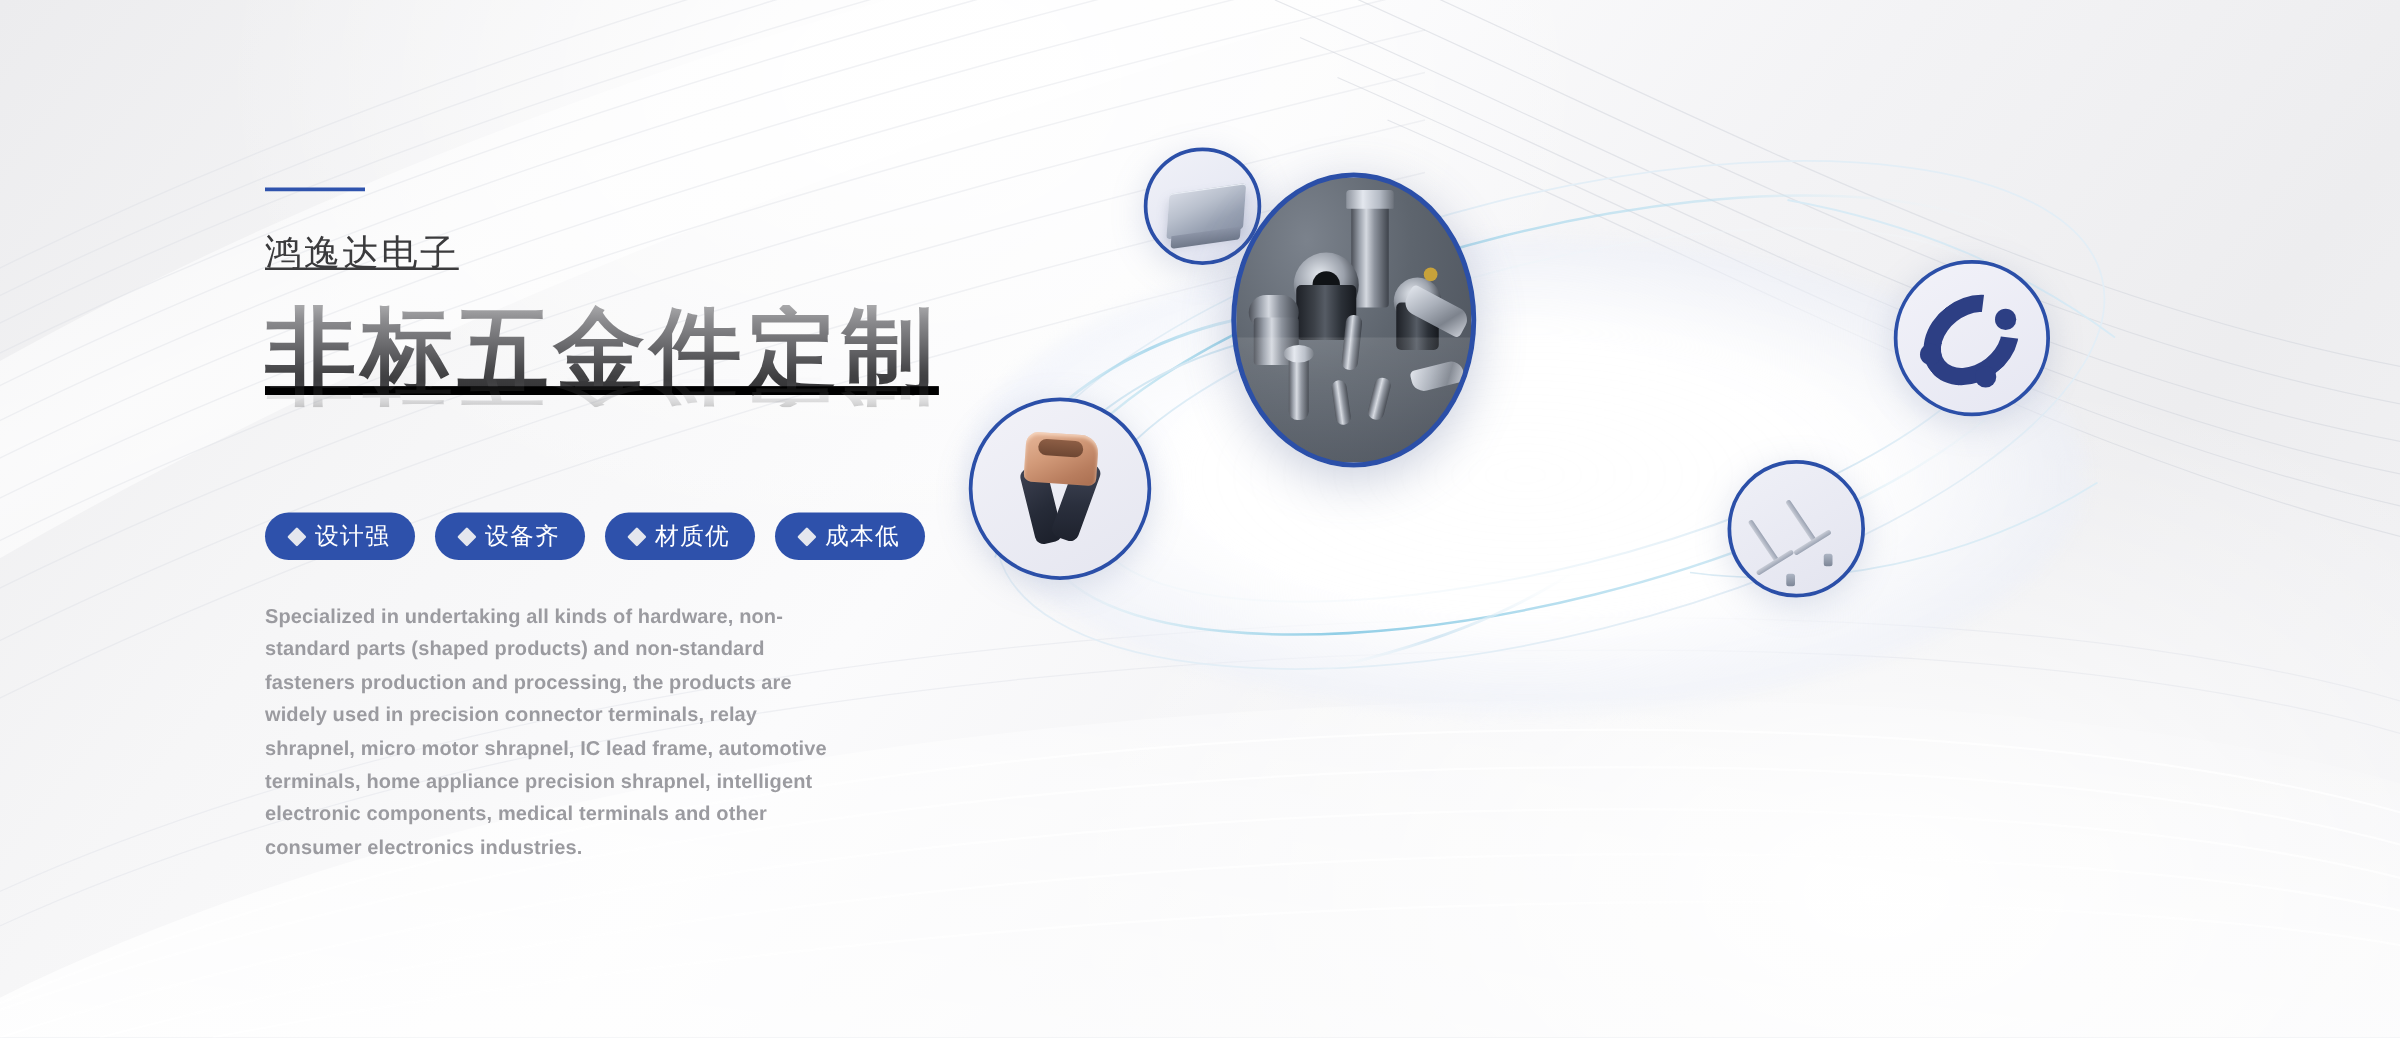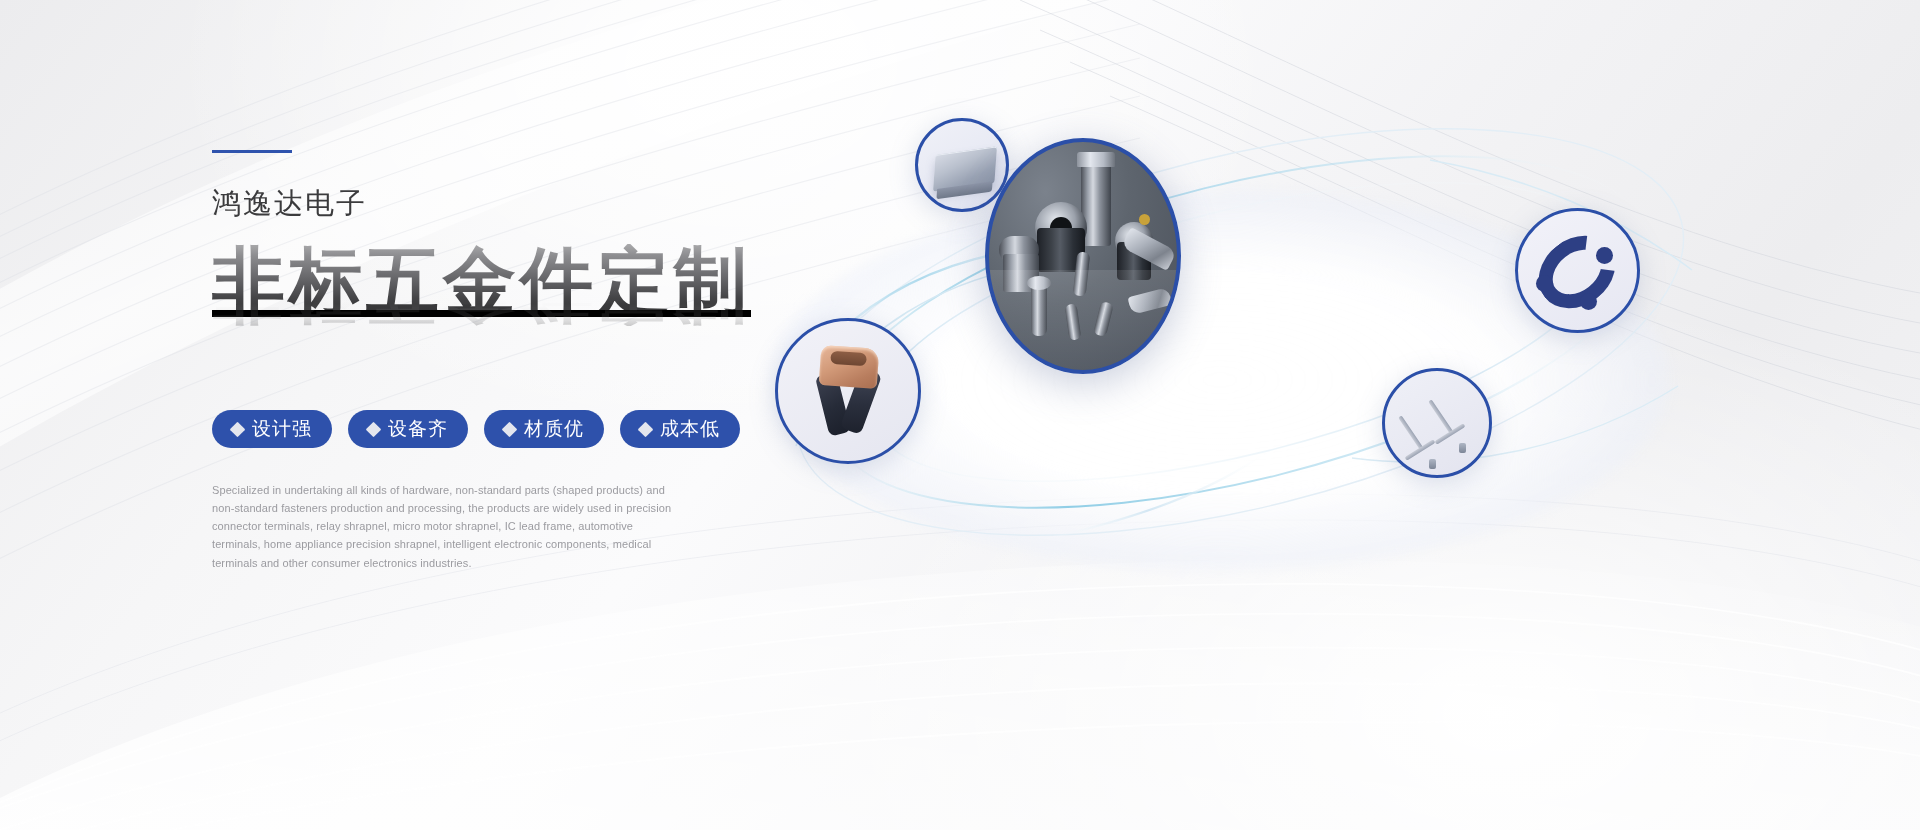--- a/index.html
+++ b/index.html
@@ -33,20 +33,21 @@
     background:#2f53ad;
     margin-bottom:36px;
   }
   .brand {
     font-size:29px;
     color:#3b3b3d;
     letter-spacing:2px;
     font-weight:400;
     line-height:1;
     margin-bottom:26px;
+    text-decoration:underline;
   }
 
   .headline-wrap { position:relative; height:128px;text-decoration:underline; }
   .headline {
     font-size:73px;
     font-weight:700;
     letter-spacing:4px;
     line-height:1;
     white-space:nowrap;
     background:linear-gradient(180deg,#a9a9ab 0%,#8d8d90 16%,#5c5c5f 55%,#3a3a3c 82%,#333335 100%);
@@ -98,24 +99,25 @@
     width:11px; height:11px;
     background:#e4e6ee;
     transform:rotate(45deg);
     flex:0 0 auto;
     border-radius:1px;
   }
 
   .desc {
     margin-top:33px;
     width:465px;
-    font-size:11px;
+    font-size:16px;
     line-height:1.65;
     color:#9b9ba0;
     letter-spacing:.1px;
+    font-weight:bold;
   }
 
   
   .visual {
     position:absolute;
     left:740px; top:120px;
     width:1020px; height:470px;
   }
   .glow {
     position:absolute;

